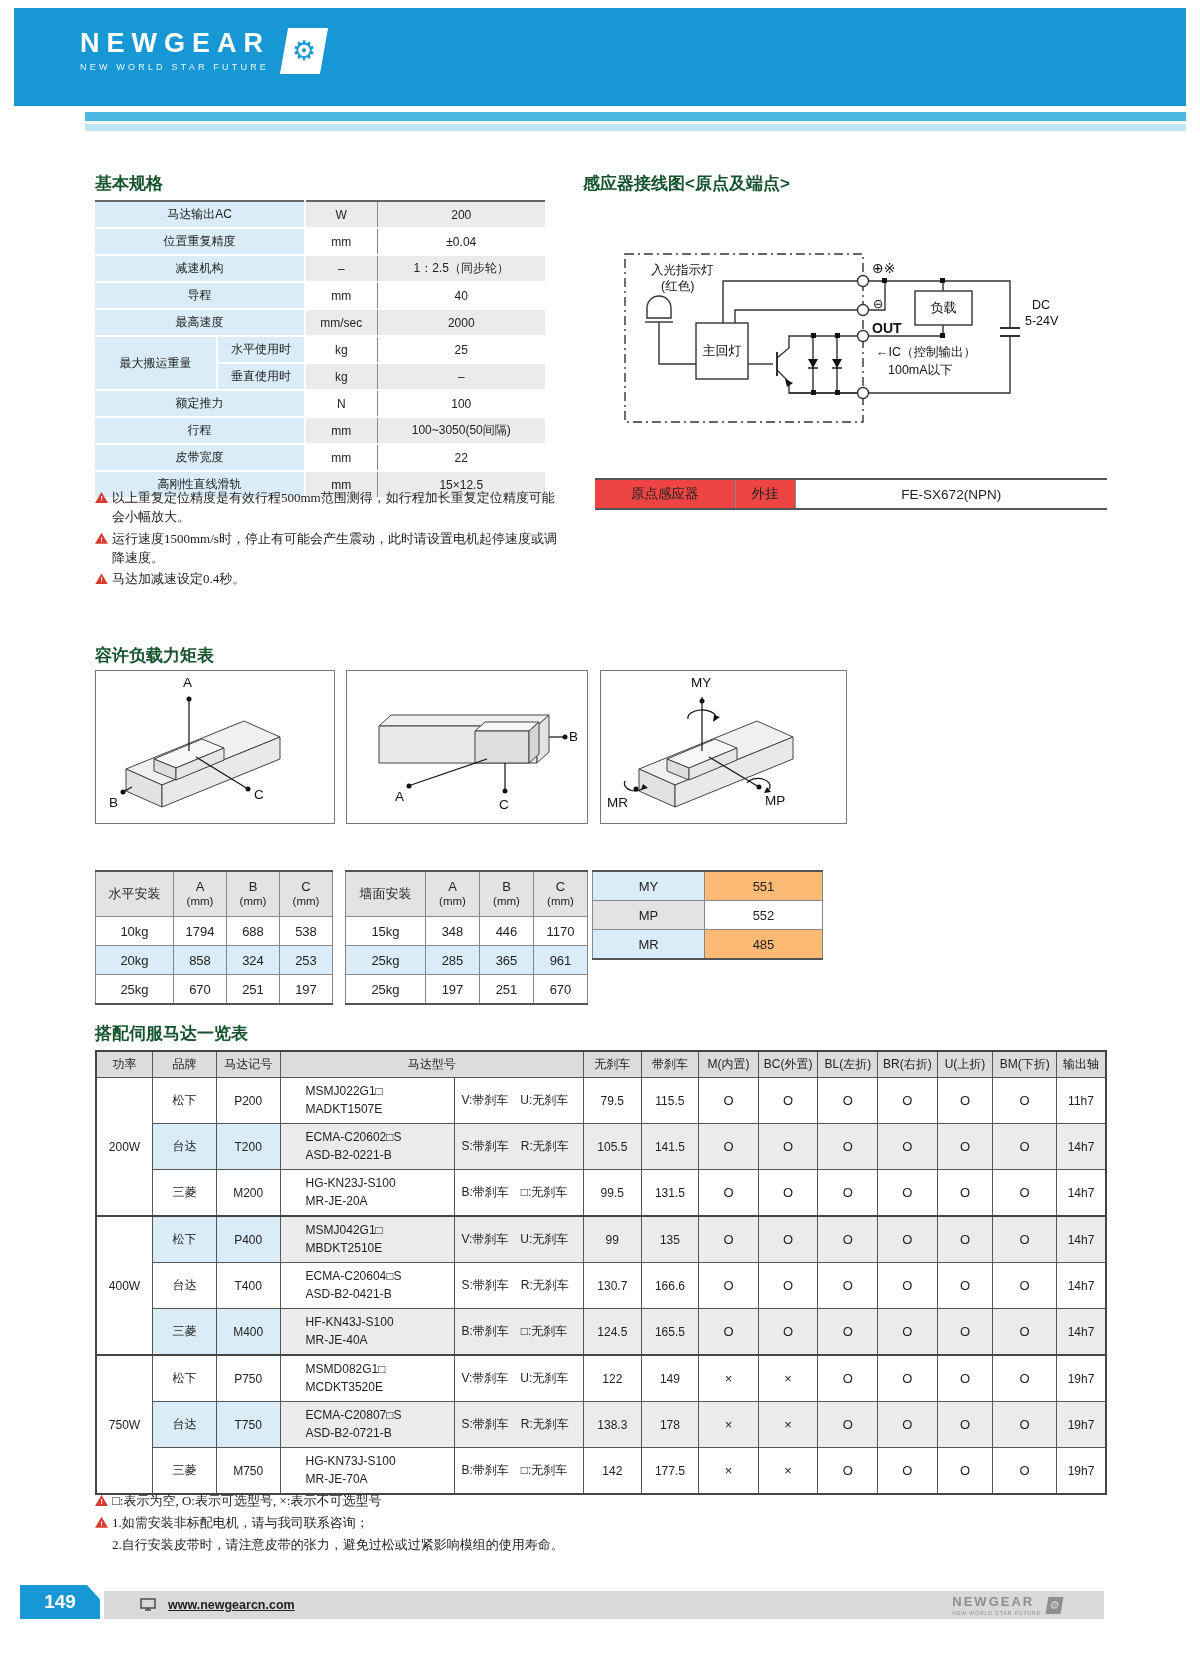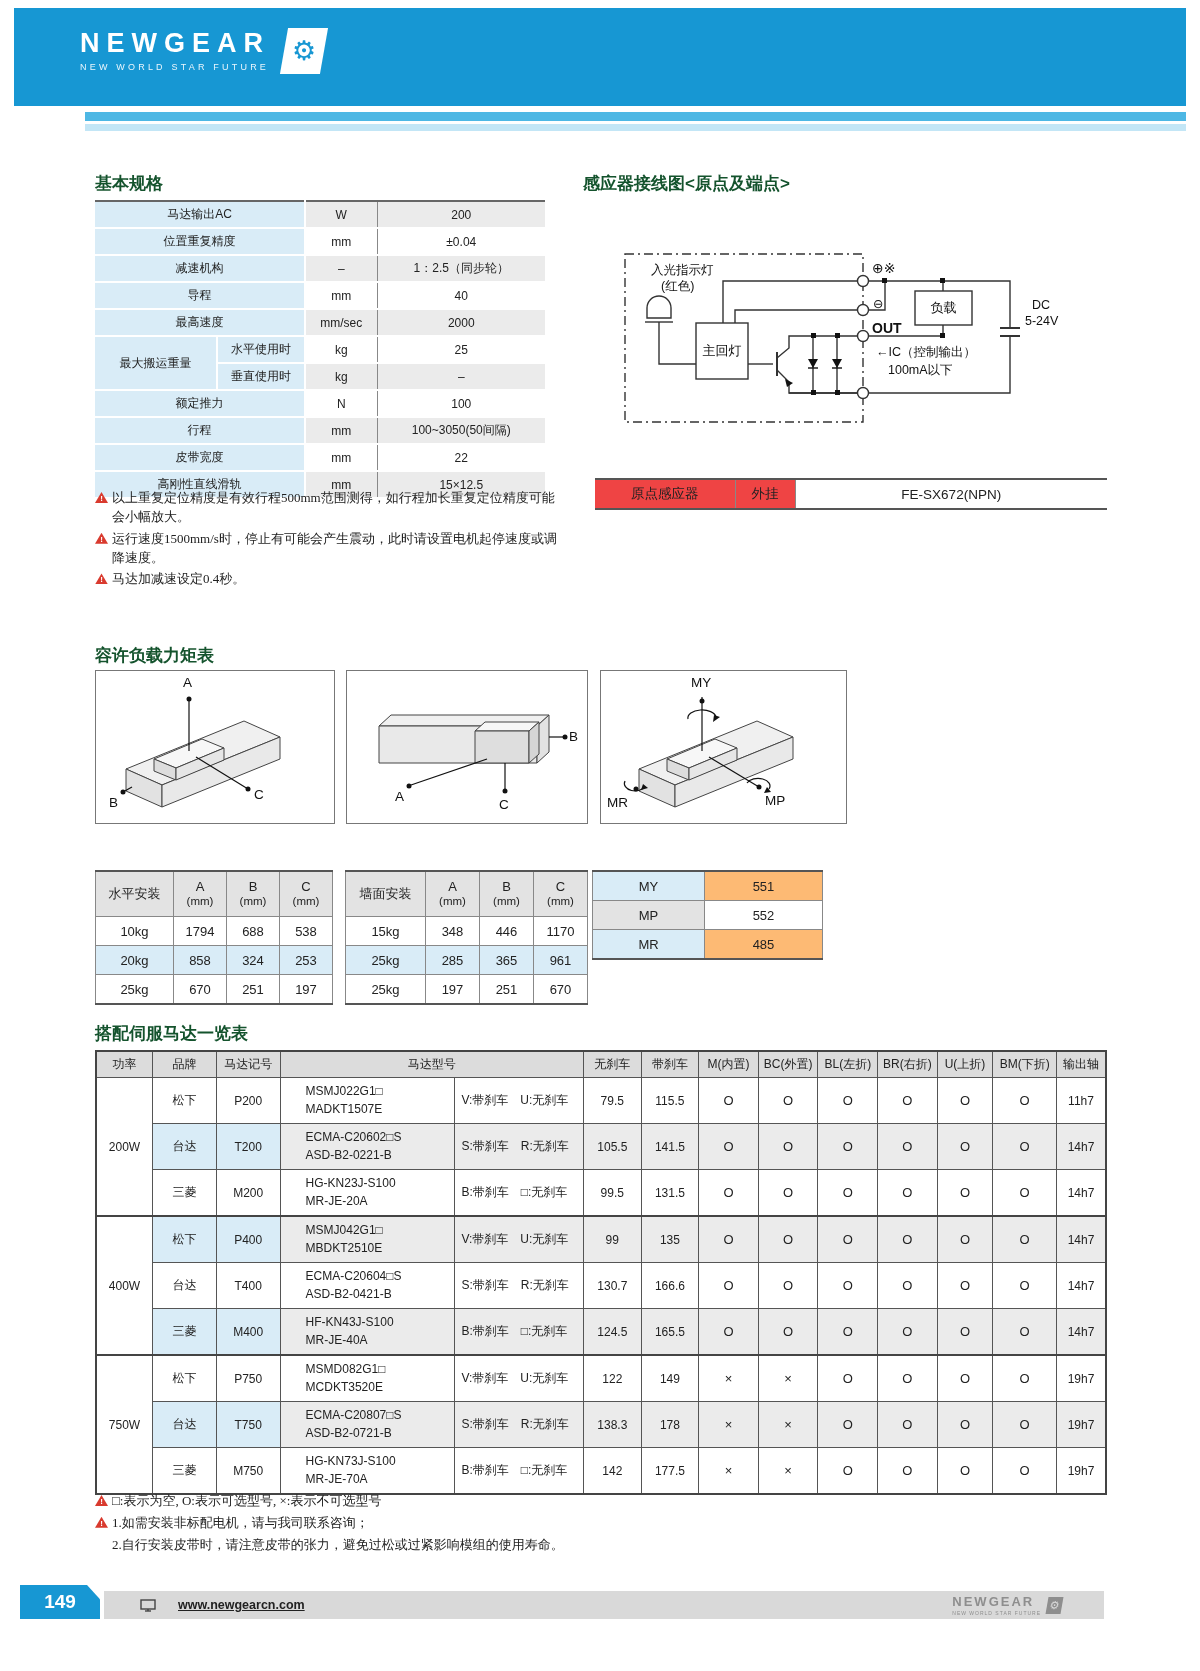--- a/index.html
+++ b/index.html
@@ -72,21 +72,21 @@
   .servo tr td.pw{background:#fff;margin-top:40px;}
   .servo tr.gt td{border-top:2px solid #444;}
   .servo td.opt{font-size:13px;}
 
   
   .badge{left:20px;top:1585px;width:80px;height:34px;background:#1797d3;color:#fff;
          font-size:19px;font-weight:bold;display:flex;align-items:center;justify-content:center;
          clip-path:polygon(0 0,calc(100% - 13px) 0,100% 42%,100% 100%,0 100%);}
   .graybar{left:104px;top:1591px;width:1000px;height:28px;background:#d9d9d9;
            display:flex;align-items:center;}
-  .url{margin-left:36px;display:flex;align-items:center;gap:22px;font-size:12.5px;font-weight:bold;color:#222;}
+  .url{margin-left:36px;display:flex;align-items:flex-start;gap:12px;font-size:12.5px;font-weight:bold;color:#222;}
   .url .u{text-decoration:underline;}
   .flogo{margin-left:auto;margin-right:42px;display:flex;align-items:center;gap:6px;color:#8e8e8e;}
   .flogo .fb{font-weight:bold;font-size:13px;letter-spacing:2px;line-height:1;}
   .flogo .ft{font-size:5px;letter-spacing:1px;margin-top:2px;}
   .flogo .fico{width:15px;height:17px;background:#8e8e8e;transform:skewX(-10deg);
                display:flex;align-items:center;justify-content:center;color:#d9d9d9;font-size:11px;}
 </style>
 </head>
 <body>
 

